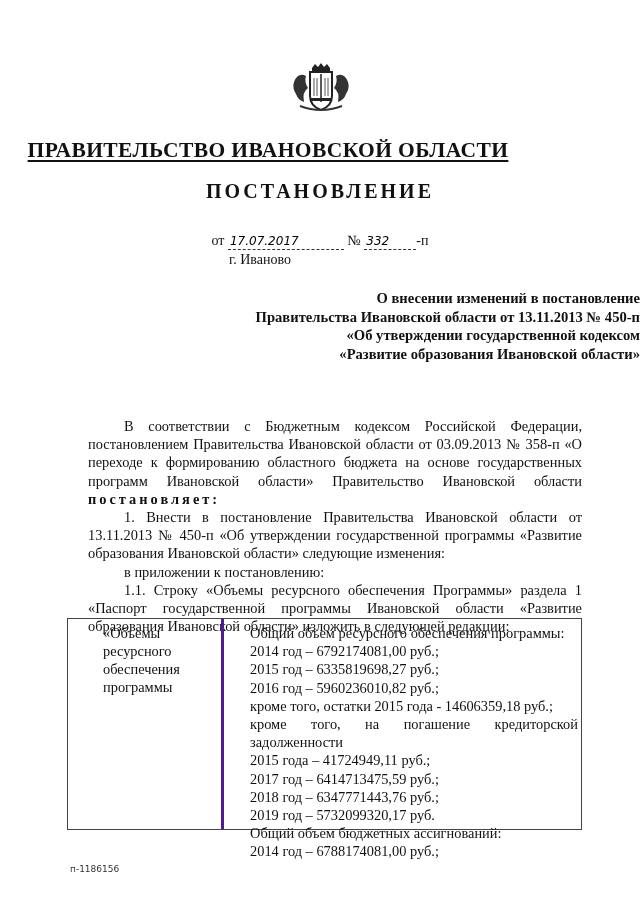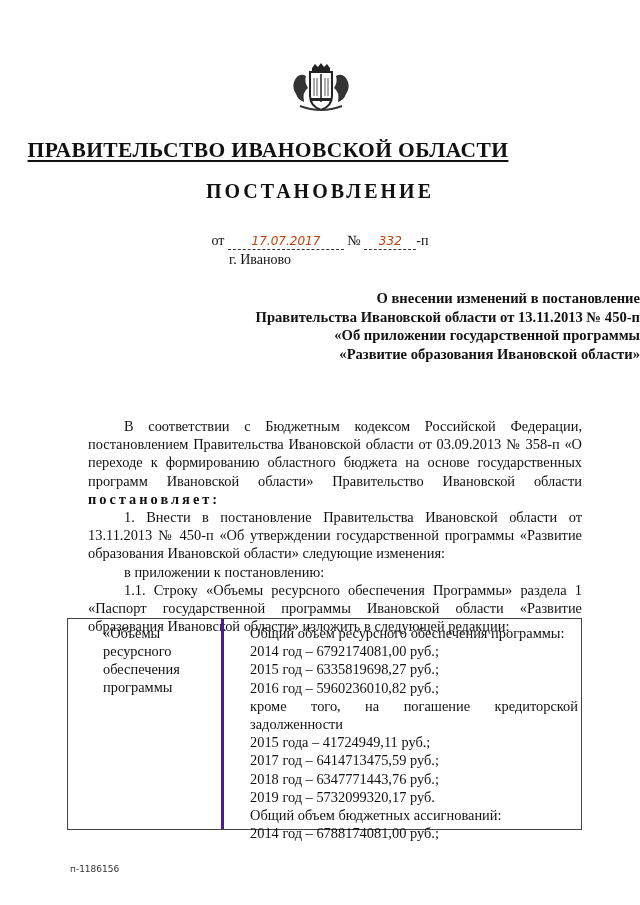--- a/index.html
+++ b/index.html
@@ -16,21 +16,21 @@
     }
     .gov-title span { text-decoration: underline; text-underline-offset: 3px; text-decoration-thickness: 2px; }
     .doc-type {
       left: 0; width: 640px; top: 180px; text-align: center;
       font-size: 20px; font-weight: bold; letter-spacing: 3px;
     }
     .dateline { left: 0; width: 640px; top: 233px; text-align: center; font-size: 14px; }
     .hw {
       display: inline-block; border-bottom: 1px dashed #333;
       font-family: "DejaVu Sans", sans-serif; font-style: italic; font-size: 12px;
-      color: #c2410c; text-align: center; padding: 0 2px; line-height: 15px;
+      color: #000000; text-align: left; padding: 0 2px; line-height: 15px;
     }
     .hw.date { width: 112px; }
     .hw.num { width: 48px; }
     .city { left: 0; width: 520px; top: 252px; text-align: center; font-size: 14px; }
     .subject {
       left: 0; width: 640px; top: 289px; text-align: right;
       font-size: 14.6px; font-weight: bold; line-height: 18.5px;
     }
     .body {
       left: 88px; width: 494px; top: 393px; font-size: 14.4px; line-height: 18.2px;
@@ -82,21 +82,21 @@
   <span class="hw date">17.07.2017</span>
   <span>№</span>
   <span class="hw num">332</span><span>-п</span>
 </div>
 
 <div class="abs city">г. Иваново</div>
 
 <div class="abs subject">
   <div>О внесении изменений в постановление</div>
   <div>Правительства Ивановской области от 13.11.2013 № 450-п</div>
-  <div>«Об приложении государственной программы</div>
+  <div>«Об утверждении государственной кодексом</div>
   <div>«Развитие образования Ивановской области»</div>
 </div>
 
 <div class="abs body">
   <p class="indent"><span>В соответствии с Бюджетным кодексом Российской Федерации, постановлением Правительства Ивановской области от 03.09.2013 № 358-п «О переходе к формированию областного бюджета на основе государственных программ Ивановской области» Правительство Ивановской области</span> <span class="spaced">постановляет</span><b>:</b></p>
   <p class="indent">1. Внести в постановление Правительства Ивановской области от 13.11.2013 № 450-п «Об утверждении государственной программы «Развитие образования Ивановской области» следующие изменения:</p>
   <p class="indent">в приложении к постановлению:</p>
   <p class="indent">1.1. Строку «Объемы ресурсного обеспечения Программы» раздела 1 «Паспорт государственной программы Ивановской области «Развитие образования Ивановской области» изложить в следующей редакции:</p>
 </div>
 
@@ -105,20 +105,21 @@
     <div>«Объемы</div>
     <div>ресурсного</div>
     <div>обеспечения</div>
     <div>программы</div>
   </div>
   <div class="c2">
     <div>Общий объем ресурсного обеспечения программы:</div>
     <div>2014 год – 6792174081,00 руб.;</div>
     <div>2015 год – 6335819698,27 руб.;</div>
     <div>2016 год – 5960236010,82 руб.;</div>
+    <div>кроме того, остатки 2015 года - 14606359,18 руб.;</div>
     <div class="just">кроме того, на погашение кредиторской задолженности</div>
     <div>2015 года – 41724949,11 руб.;</div>
     <div>2017 год – 6414713475,59 руб.;</div>
     <div>2018 год – 6347771443,76 руб.;</div>
     <div>2019 год – 5732099320,17 руб.</div>
     <div>Общий объем бюджетных ассигнований:</div>
     <div>2014 год – 6788174081,00 руб.;</div>
   </div>
 </div>
 

